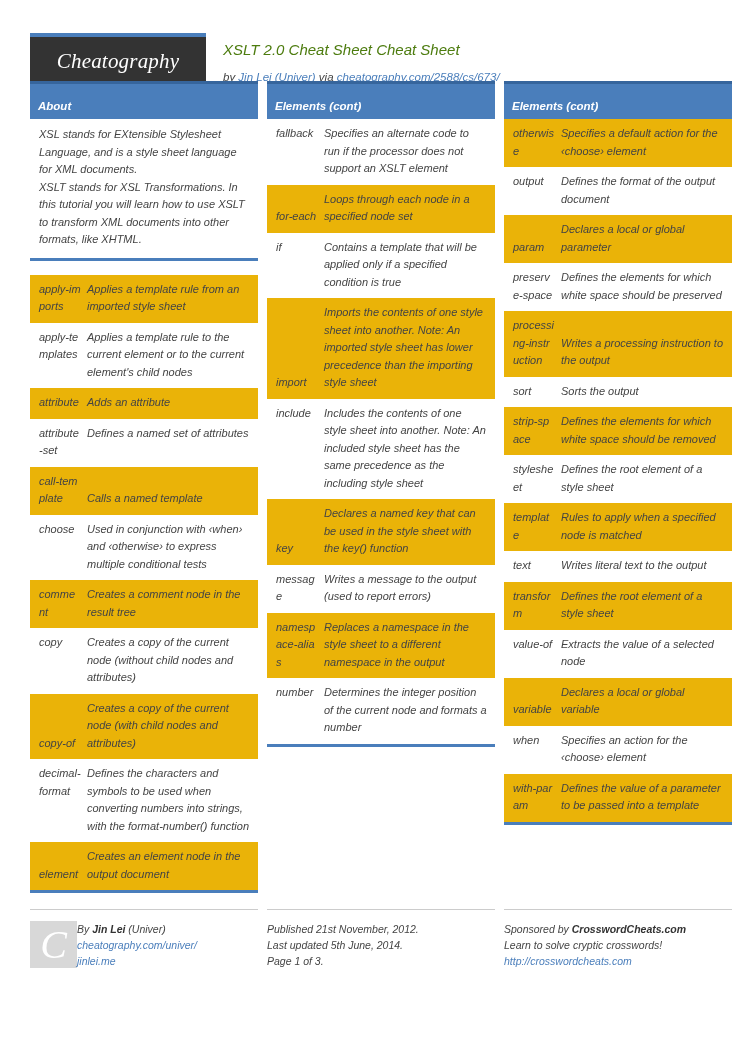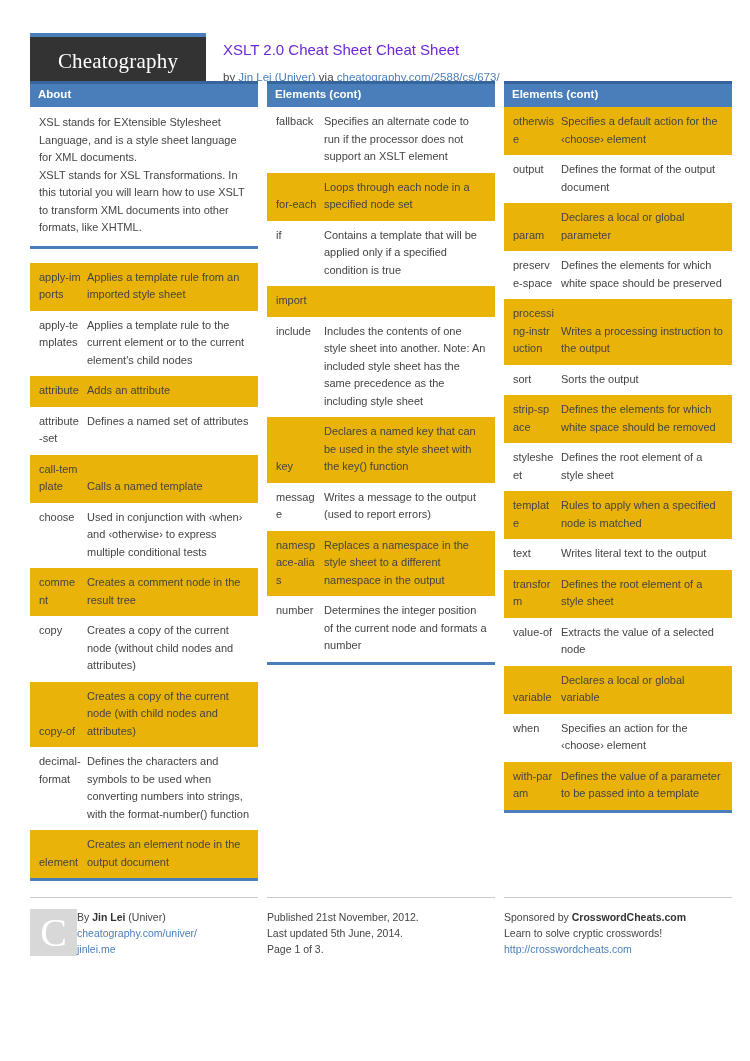--- a/index.html
+++ b/index.html
@@ -3,56 +3,56 @@
 <meta charset="utf-8">
 <style>
   * { box-sizing: border-box; }
   html, body {
     margin: 0; padding: 0;
     width: 750px; height: 1061px;
     background: #ffffff;
     font-family: "Liberation Sans", sans-serif;
     color: #444444;
   }
-  .page { position: relative; width: 656px; height: 1061px; padding: 0 30px; }
+  .page { position: relative; width: 656px; height: 1061px; padding: 0 30px; font-style: italic; }
 
   
   .header { display: flex; align-items: flex-start; padding-top: 33px; height: 72px; }
   .logo {
     width: 176px; height: 52px;
     background: #333333;
     border-top: 4px solid #4a7ebb;
     display: flex; align-items: center; justify-content: center;
     flex: 0 0 176px;
   }
   .logo-text {
     color: #ffffff;
     font-family: "Liberation Serif", serif;
     font-size: 21px;
     letter-spacing: .2px;
   }
   .titleblock { padding-left: 17px; padding-top: 7px; }
   .sheet-title {
-    font-size: 15px; color: #6d28d9; line-height: 19px;
+    font-size: 15px; color: #4d7c0f; line-height: 19px;
     font-family: "Liberation Sans", sans-serif;
   }
   .byline { font-size: 11.5px; color: #444444; line-height: 18px; margin-top: 9px; }
   .byline a, .lnk { color: #4a7ebb; text-decoration: none; }
 
   
   .columns { display: flex; gap: 9px; margin-top: 9px; align-items: flex-start; }
   .col { width: 228px; flex: 0 0 228px; }
 
   .card { margin-bottom: 14px; border-bottom: 3px solid #4a7ebb; }
   .card-head {
     background: #4a7ebb;
     border-top: 3px solid #36659c;
     color: #ffffff;
     font-size: 11.5px; font-weight: bold;
-    padding: 3px 8px 6px 8px;
+    padding: 15px 8px 6px 8px;
     line-height: 14px;
   }
   .card-body { }
 
   .about-body {
     padding: 7px 9px 9px 9px;
     font-size: 11px; line-height: 17.5px; color: #444444;
   }
 
   .row { display: flex; }
@@ -172,20 +172,21 @@
             <div class="row alt">
               <div class="term">for-each</div>
               <div class="desc">Loops through each node in a specified node set</div>
             </div>
             <div class="row">
               <div class="term">if</div>
               <div class="desc">Contains a template that will be applied only if a specified condition is true</div>
             </div>
             <div class="row alt">
               <div class="term">import</div>
+              <div class="desc">Imports the contents of one style sheet into another. Note: An imported style sheet has lower precedence than the importing style sheet</div>
             </div>
             <div class="row">
               <div class="term">include</div>
               <div class="desc">Includes the contents of one style sheet into another. Note: An included style sheet has the same precedence as the including style sheet</div>
             </div>
             <div class="row alt">
               <div class="term">key</div>
               <div class="desc">Declares a named key that can be used in the style sheet with the key() function</div>
             </div>
             <div class="row">

